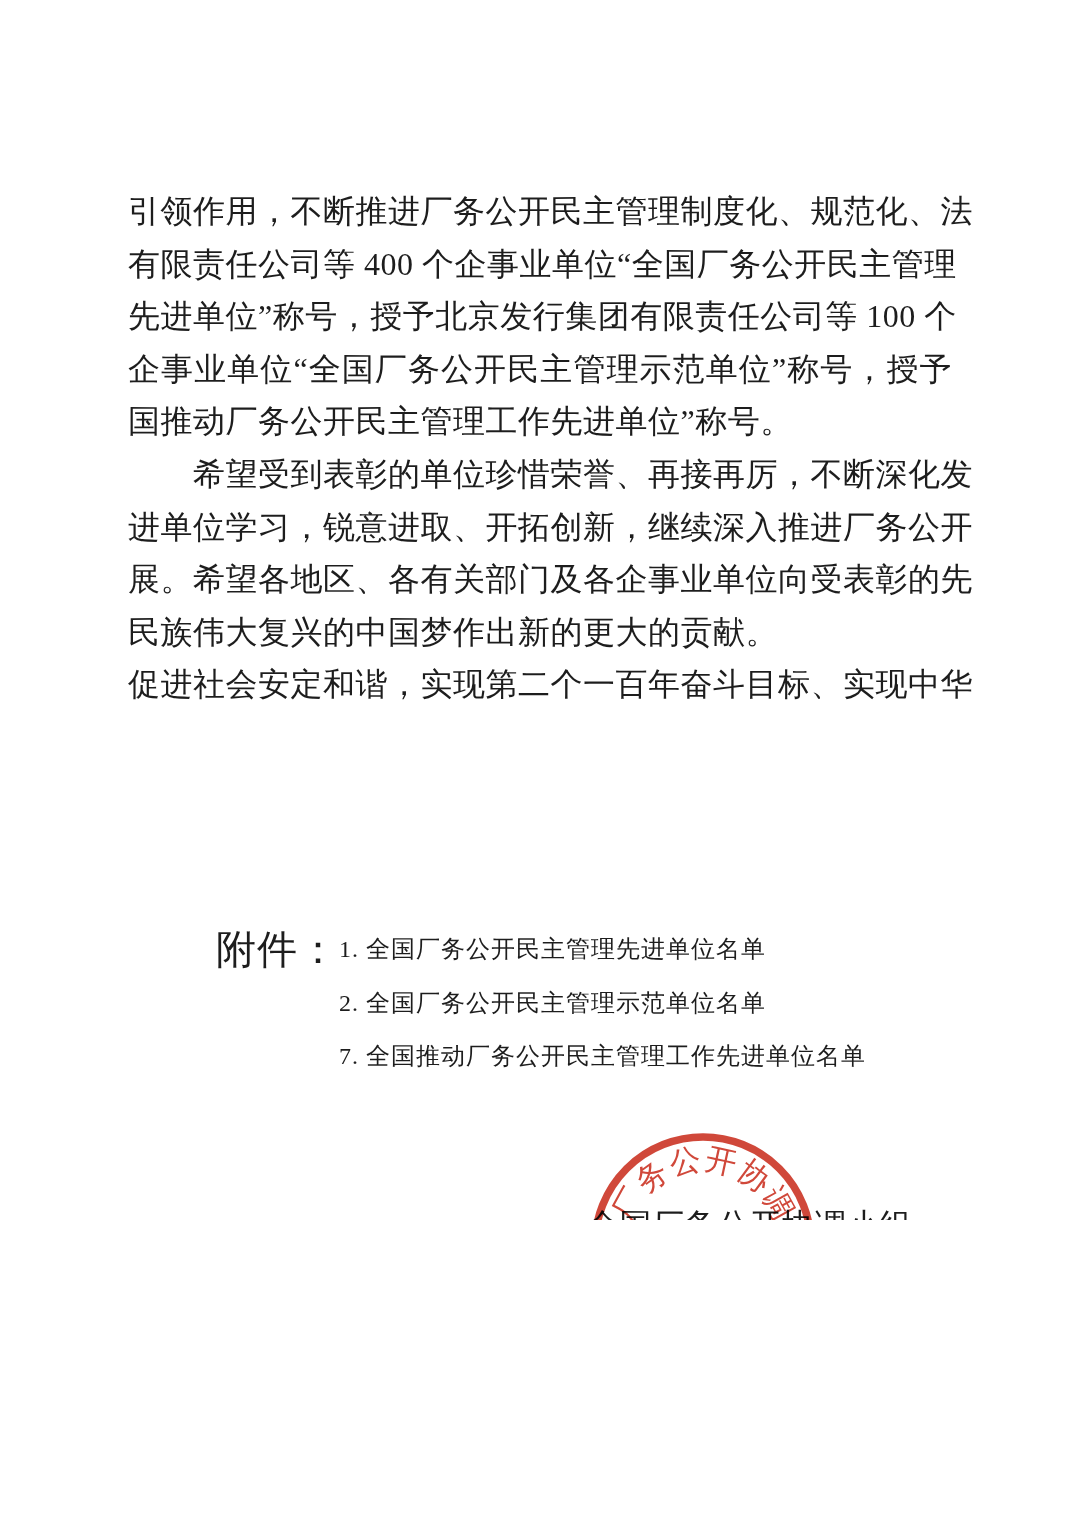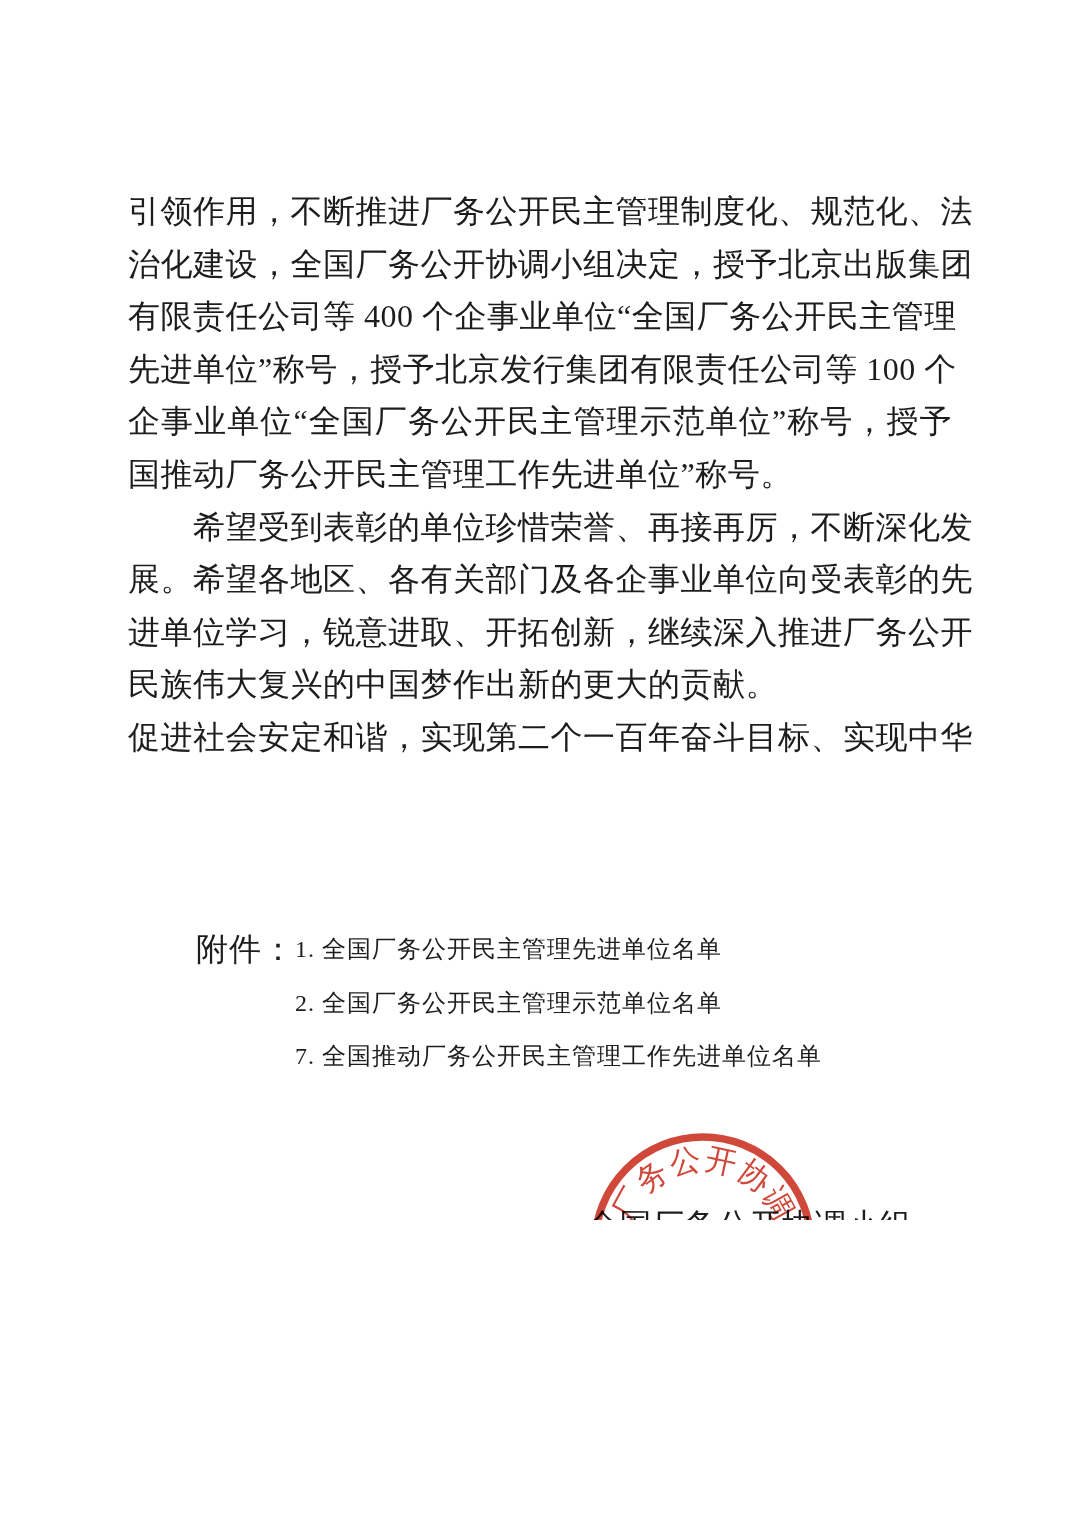--- a/index.html
+++ b/index.html
@@ -13,21 +13,21 @@
   .doc-body { position:absolute; left:128px; top:185px; width:824px; }
   .line {
     font-size:32px; line-height:52.6px; height:52.6px;
     text-align:justify; text-align-last:justify; text-justify:inter-character;
     white-space:nowrap; letter-spacing:0.5px;
   }
   .line.line-end { text-align-last:left; }
   .line.indent { text-indent:65px; }
   
   .attachment { position:absolute; left:196px; top:923px; display:flex; align-items:flex-start; }
-  .att-label { font-size:32px; line-height:53px; letter-spacing:1px; }
+  .att-label { font-size:40px; line-height:53px; letter-spacing:1px;margin-left:20px; }
   .att-items { }
   .att-item { font-size:24px; line-height:53.5px; letter-spacing:1px; white-space:nowrap; }
   
   .signature { position:absolute; left:500px; top:1200px; width:412px; text-align:right; }
   .sig-line { font-size:32px; line-height:51px; white-space:nowrap; letter-spacing:0.5px; }
   
   .seal {
     position:absolute; left:577px; top:1119px; width:252px; height:252px;
     mix-blend-mode:multiply; opacity:0.93; pointer-events:none;
   }
@@ -52,28 +52,27 @@
   }
   .wechat-icon { display:block; }
 </style>
 </head>
 <body>
 
 <div class="page">
 
   <main class="doc-body">
     <div class="line">引领作用，不断推进厂务公开民主管理制度化、规范化、法</div>
-    <div class="line">治化建设，全国厂务公开协调小组决定，授予北京出版集团</div>
     <div class="line">有限责任公司等 400 个企事业单位“全国厂务公开民主管理</div>
     <div class="line">先进单位”称号，授予北京发行集团有限责任公司等 100 个</div>
     <div class="line">企事业单位“全国厂务公开民主管理示范单位”称号，授予</div>
     <div class="line line-end">国推动厂务公开民主管理工作先进单位”称号。</div>
     <div class="line indent">希望受到表彰的单位珍惜荣誉、再接再厉，不断深化发</div>
+    <div class="line">进单位学习，锐意进取、开拓创新，继续深入推进厂务公开</div>
     <div class="line">展。希望各地区、各有关部门及各企事业单位向受表彰的先</div>
-    <div class="line">进单位学习，锐意进取、开拓创新，继续深入推进厂务公开</div>
     <div class="line line-end">民族伟大复兴的中国梦作出新的更大的贡献。</div>
     <div class="line">促进社会安定和谐，实现第二个一百年奋斗目标、实现中华</div>
   </main>
 
   <div class="attachment">
     <span class="att-label">附件：</span>
     <div class="att-items">
       <div class="att-item">1. 全国厂务公开民主管理先进单位名单</div>
       <div class="att-item">2. 全国厂务公开民主管理示范单位名单</div>
       <div class="att-item">7. 全国推动厂务公开民主管理工作先进单位名单</div>

